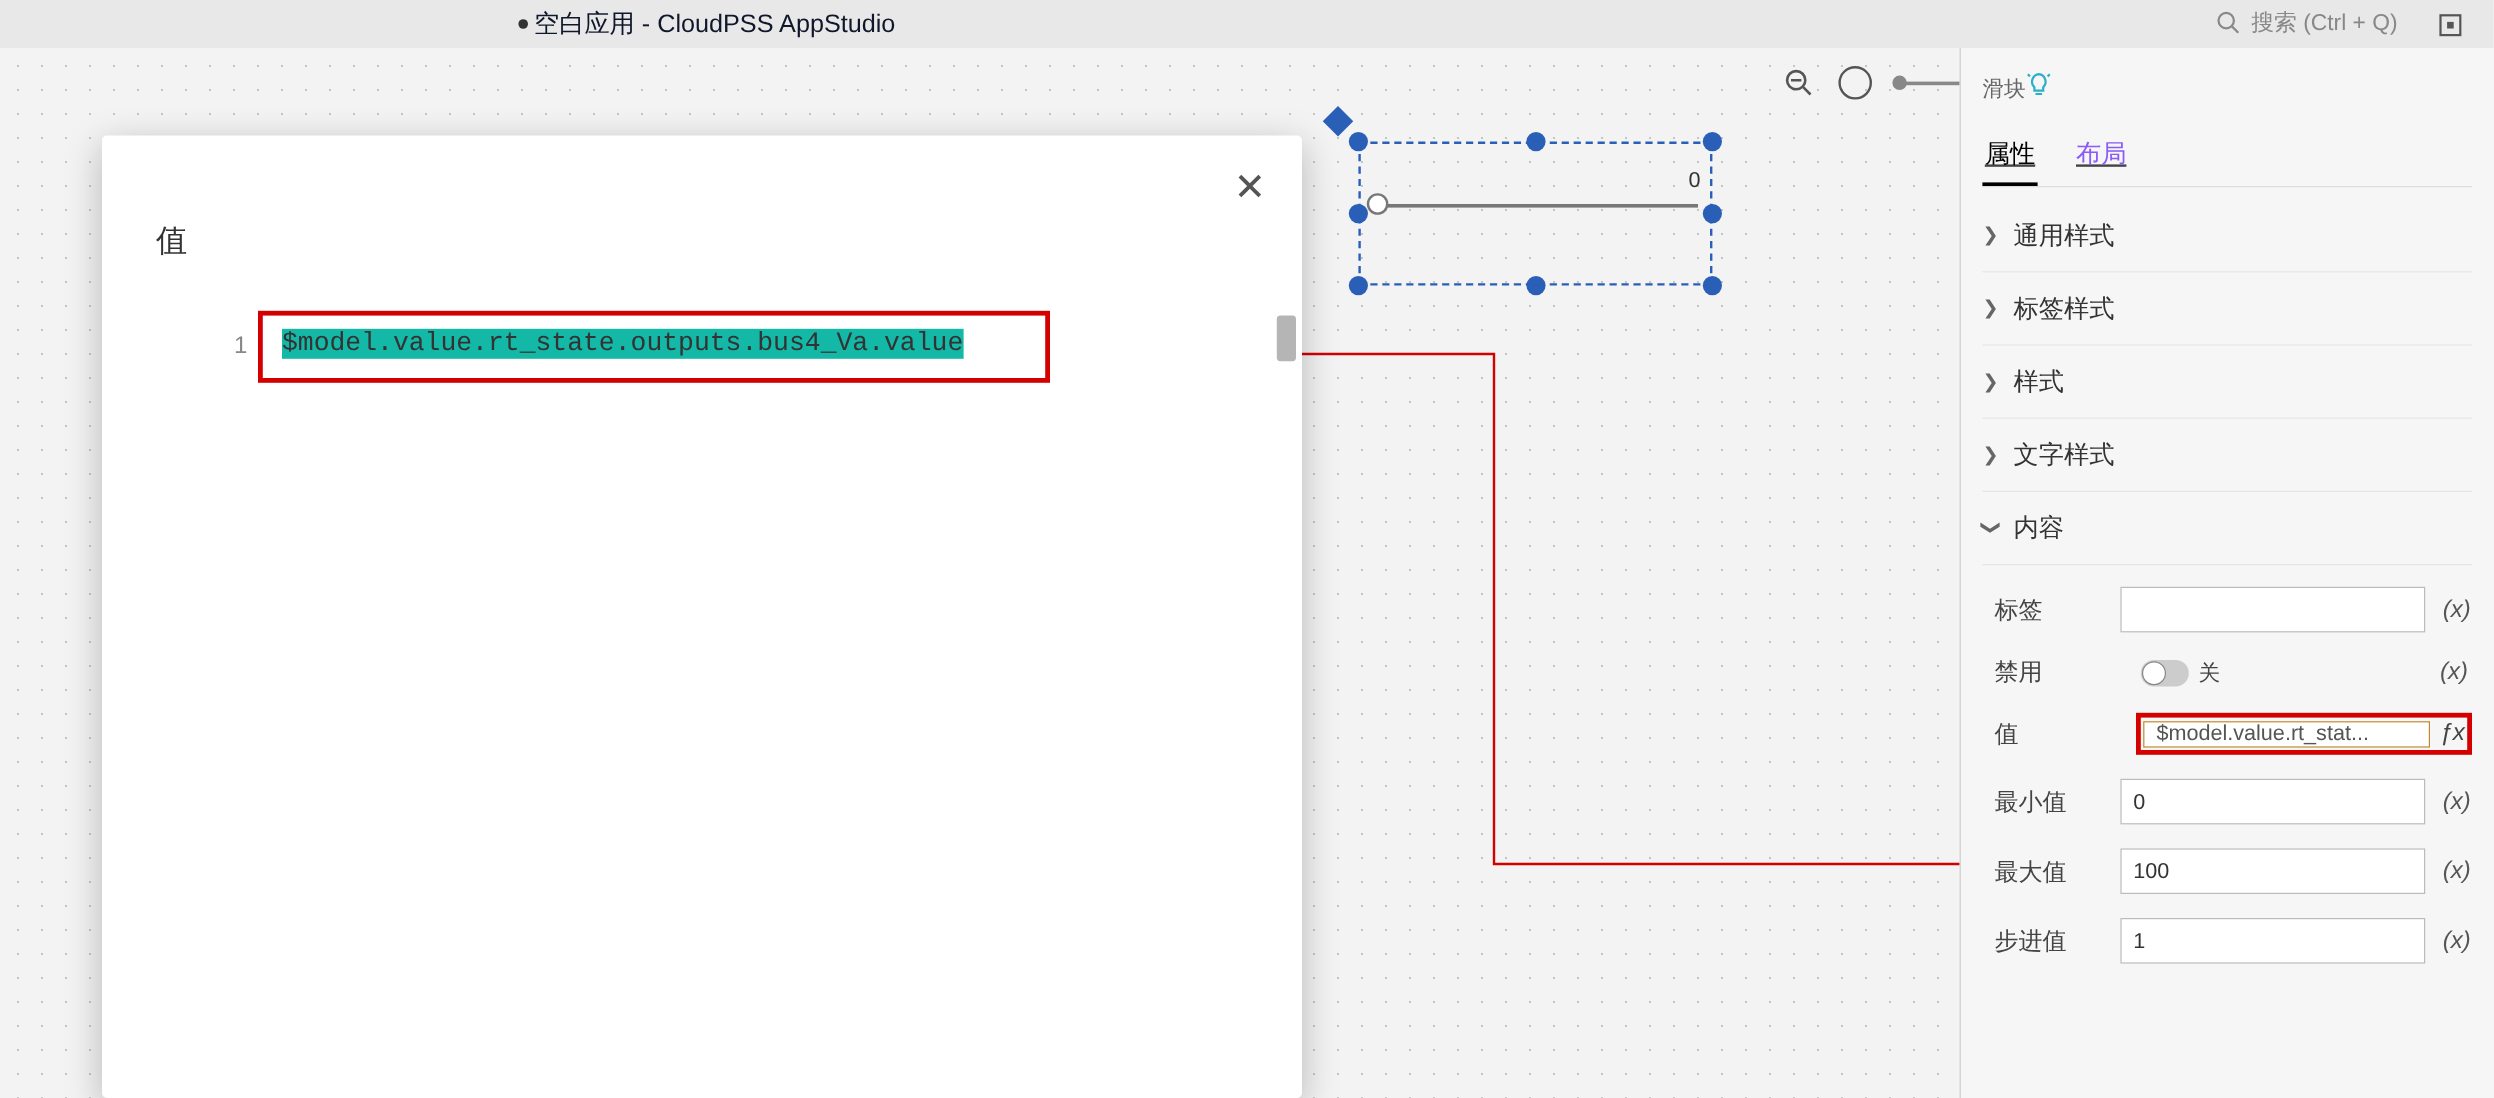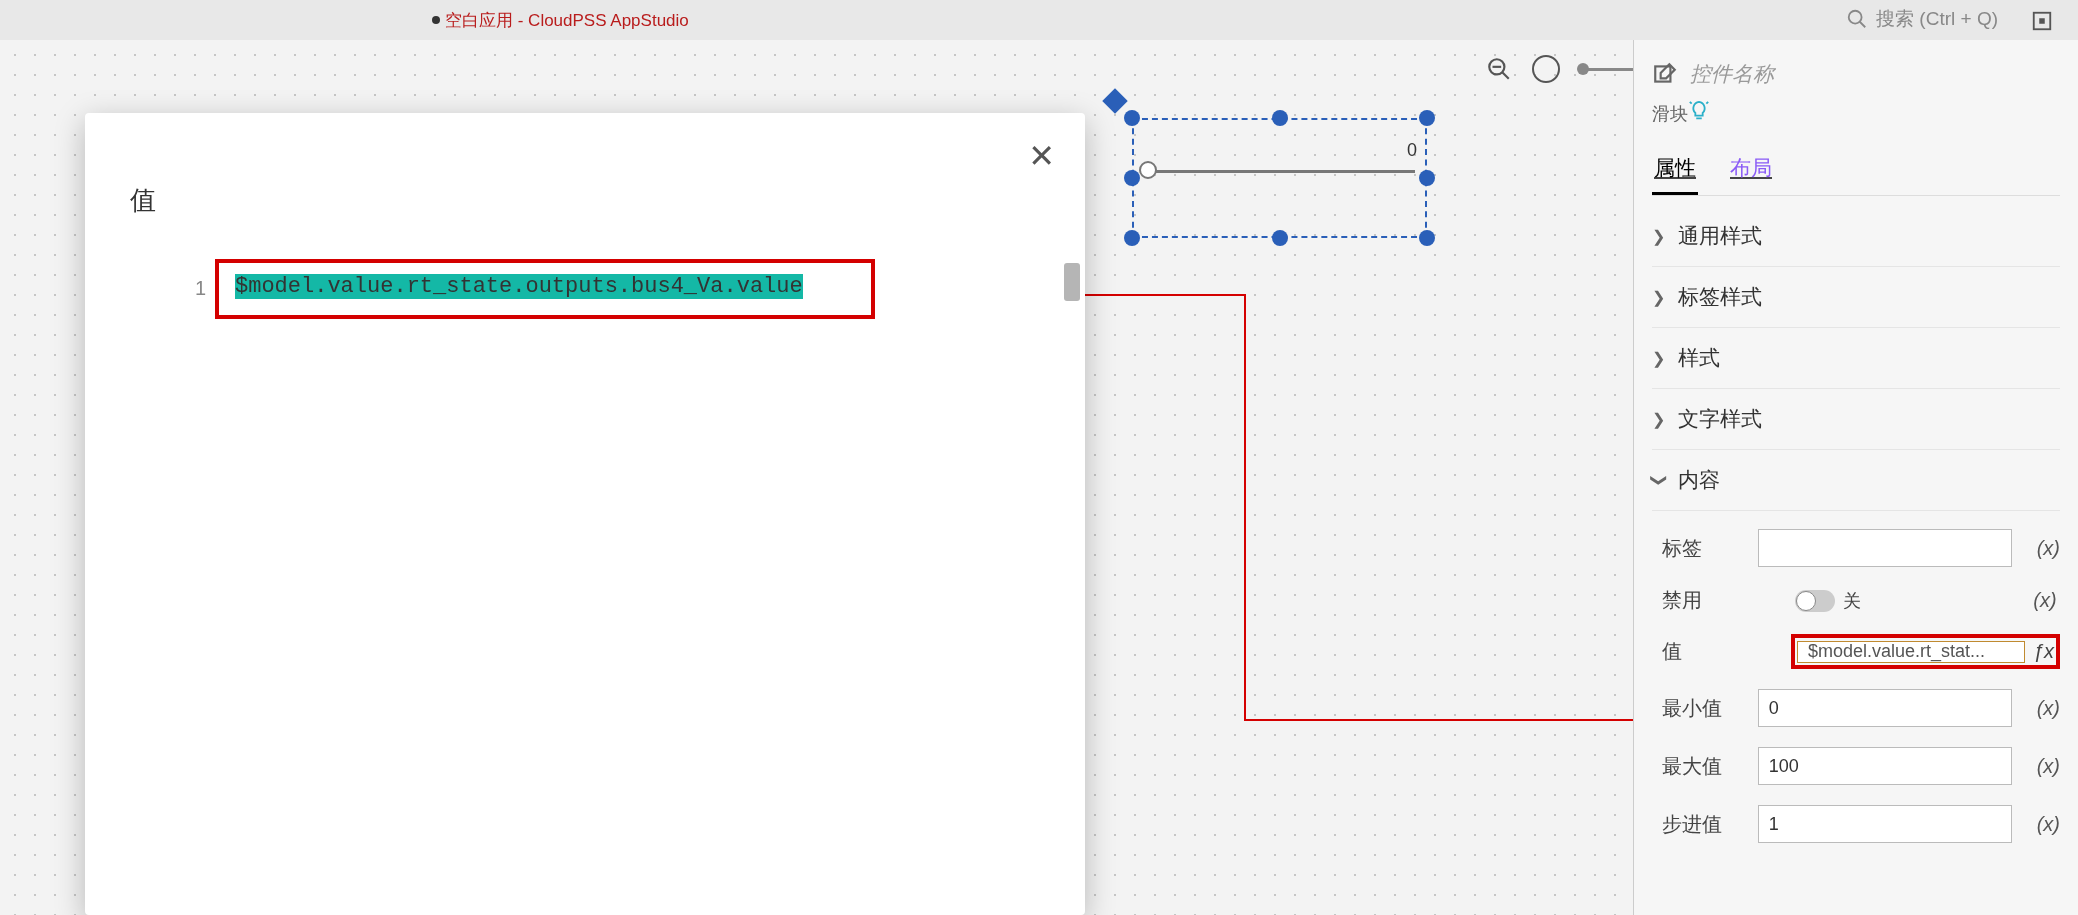--- a/index.html
+++ b/index.html
@@ -13,21 +13,21 @@
   color: #333;
 }
 .titlebar {
   height: 40px;
   background: #e8e8e8;
   display: flex;
   align-items: center;
   padding: 0 20px;
   position: relative;
 }
-.title-txt { position:absolute; left:445px; color:#b91c1c; font-size:17px; }
+.title-txt { position:absolute; left:445px; color:#0f172a; font-size:21px; }
 .title-dot { position:absolute; left:432px; top:16px; width:8px; height:8px; border-radius:50%; background:#333; }
 .search-box {
   position: absolute; right: 80px; top: 6px;
   display:flex; align-items:center; gap:8px;
   color:#888; font-size:19px;
 }
 .focus-icn { position:absolute; right:25px; top:10px; width:22px; height:22px; }
 
 .canvas-toolbar {
   position:absolute; top:55px; right:268px;
@@ -116,21 +116,21 @@
 .rp-head { display:flex; align-items:center; gap:12px; margin-bottom:12px; }
 .rp-name { color:#999; font-style:italic; font-size:21px; }
 .rp-type { color:#666; font-size:18px; margin-bottom:16px; display:flex; justify-content:flex-start; align-items:center;}
 .bulb { color:#2bb0c9; font-size:22px; }
 .tabs { display:flex; gap:30px; border-bottom:1px solid #ddd; margin-bottom:10px;text-decoration:underline; }
 .tab { padding:10px 2px; color:#8b5cf6; font-size:21px; cursor:pointer; }
 .tab.active { color:#000; border-bottom:3px solid #000; font-weight:500; }
 .accordion { padding:16px 0; border-bottom:1px solid #e5e5e5; display:flex; align-items:center; gap:12px; cursor:pointer; font-size:21px; color:#333;}
 .acc-caret { font-size:16px; color:#666; width:14px; }
 .acc-body { padding:8px 0 8px 10px; }
-.prop-row { display:flex; align-items:center; padding:10px 0; gap:25px; }
+.prop-row { display:flex; align-items:center; padding:10px 0; gap:14px; }
 .prop-label { width:108px; font-size:20px; color:#444; }
 .prop-input {
   flex:1; border:1px solid #bbb; background:#fff; height:38px;
   padding:0 10px; font-size:18px; color:#333;
 }
 .prop-suffix { width:30px; text-align:center; color:#555; font-size:20px; font-style:italic;}
 .toggle {
   display:inline-flex; align-items:center; gap:8px;
 }
 .toggle-knob { width:40px; height:22px; background:#ccc; border-radius:11px; position:relative;}
@@ -230,27 +230,20 @@
   <div class="modal-close">✕</div>
   <div class="code-highlight"></div>
   <div class="code-area">
     <span class="gutter">1</span>
     <div class="code-line"><span class="code-sel">$model.value.rt_state.outputs.bus4_Va.value</span></div>
   </div>
   <div class="modal-scrollthumb"></div>
 </div>
 
 <div class="rpanel">
-  <div class="rp-head">
-    <svg width="26" height="26" viewBox="0 0 24 24">
-        <rect x="3" y="5" width="14" height="14" fill="none" stroke="#666" stroke-width="2"></rect>
-        <path d="M16 3 L21 8 L13 16 L8 16 L8 11 Z" fill="none" stroke="#666" stroke-width="2"></path>
-      </svg>
-    <span class="rp-name" title="控件名称">控件名称</span>
-  </div>
   <div class="rp-type">
     <span>滑块</span>
     <span class="bulb">
       <svg width="22" height="22" viewBox="0 0 24 24">
           <path d="M12 2 A7 7 0 0 0 8 14 L8 17 H16 V14 A7 7 0 0 0 12 2 Z M9 20 H15" fill="none" stroke="#2bb0c9" stroke-width="2"></path>
           <line x1="12" y1="0" x2="12" y2="-2" stroke="#2bb0c9"></line>
           <line x1="20" y1="4" x2="22" y2="2" stroke="#2bb0c9" stroke-width="2"></line>
           <line x1="4" y1="4" x2="2" y2="2" stroke="#2bb0c9" stroke-width="2"></line>
         </svg>
     </span>

